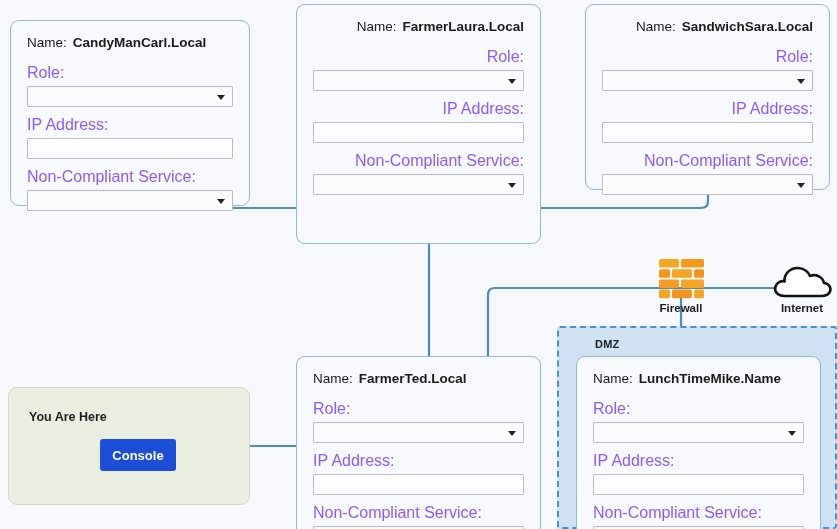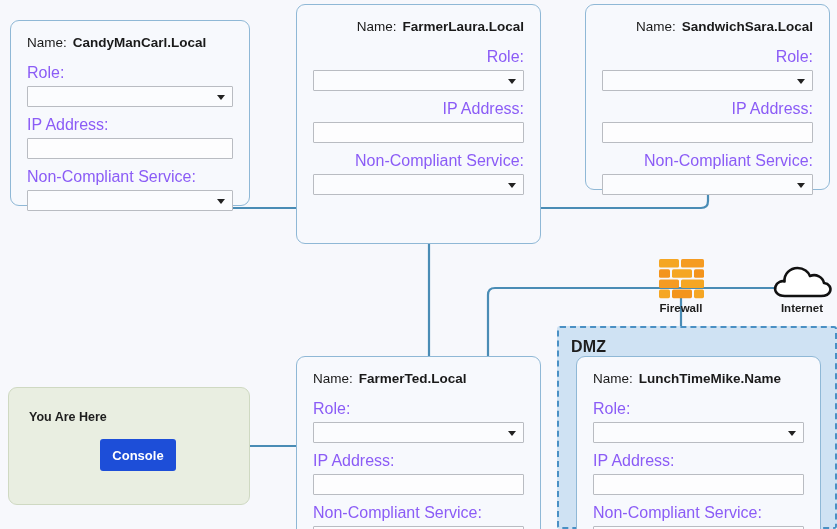--- a/index.html
+++ b/index.html
@@ -37,23 +37,23 @@
   .dmz-zone {
     position: absolute;
     z-index: 2;
     background: #cfe2f3;
     border: 2px dashed #4a90c4;
     border-radius: 3px;
     box-sizing: border-box;
   }
   .dmz-label {
     position: absolute;
-    left: 12px;
+    left: 36px;
     top: 10px;
-    font-size: 16px;
+    font-size: 11px;
     font-weight: bold;
     color: #1d1d1d;
     letter-spacing: .2px;
   }
 
   
   .host-card {
     position: absolute;
     z-index: 3;
     background: #f7f9fd;

